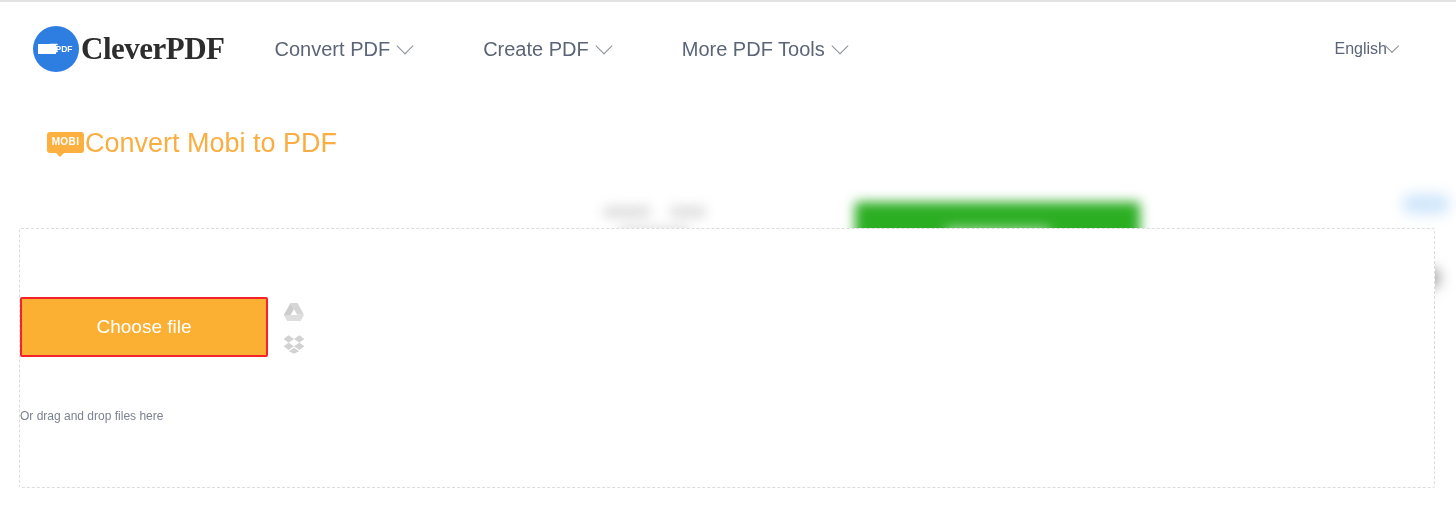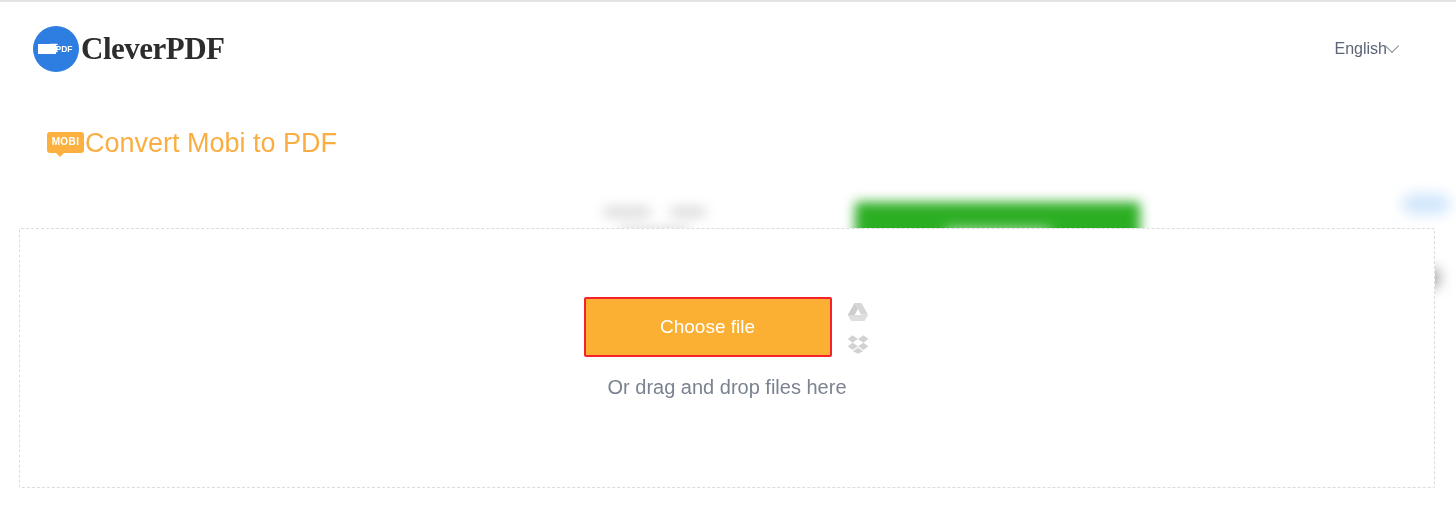--- a/index.html
+++ b/index.html
@@ -246,21 +246,22 @@
     border-radius: 2px;
     background: #ffffff;
     box-sizing: border-box;
   }
   .dz-inner {
     position: absolute;
     left: 0; right: 0;
     top: 68px;
     display: flex;
     flex-direction: column;
-    align-items: center;
+    align-items: flex-start;
+    gap: 23px;
   }
   .choose-row {
     display: flex;
     align-items: center;
     gap: 13px;
   }
   .choose-file {
     width: 248px;
     height: 60px;
     background: #fbb034;
@@ -285,22 +286,22 @@
   }
   .cloud-btn {
     width: 26px;
     height: 24px;
     display: flex;
     align-items: center;
     justify-content: center;
     cursor: pointer;
   }
   .dz-hint {
-    margin-top: 20px;
-    font-size: 20px;
+    margin-top: 26px;
+    font-size: 12px;
     color: #7b8291;
     line-height: 20px;
   }
 </style>
 </head>
 <body>
 
 <div class="top-rule"></div>
 
 <div class="header">
@@ -316,20 +317,38 @@
           <line x1="19" y1="20.5" x2="26" y2="20.5"></line>
           <line x1="19" y1="24" x2="26" y2="24"></line>
           <line x1="19" y1="27.5" x2="26" y2="27.5"></line>
         </g>
         <text x="33" y="28" font-family="Liberation Sans, sans-serif" font-size="8.5" font-weight="bold" fill="#ffffff" text-anchor="middle">PDF</text>
       </svg>
     </span>
     <span class="brand-name">CleverPDF</span>
   </div>
 
+  <div class="nav">
+
+    <div class="nav-item">
+      <span class="nav-label">Convert PDF</span>
+      <span class="chev"></span>
+    </div>
+
+    <div class="nav-item">
+      <span class="nav-label">Create PDF</span>
+      <span class="chev"></span>
+    </div>
+
+    <div class="nav-item">
+      <span class="nav-label">More PDF Tools</span>
+      <span class="chev"></span>
+    </div>
+
+  </div>
 
   <div class="lang">
     <span>English</span>
     <span class="chev small"></span>
   </div>
 
 </div>
 
 <div class="hero">
 

